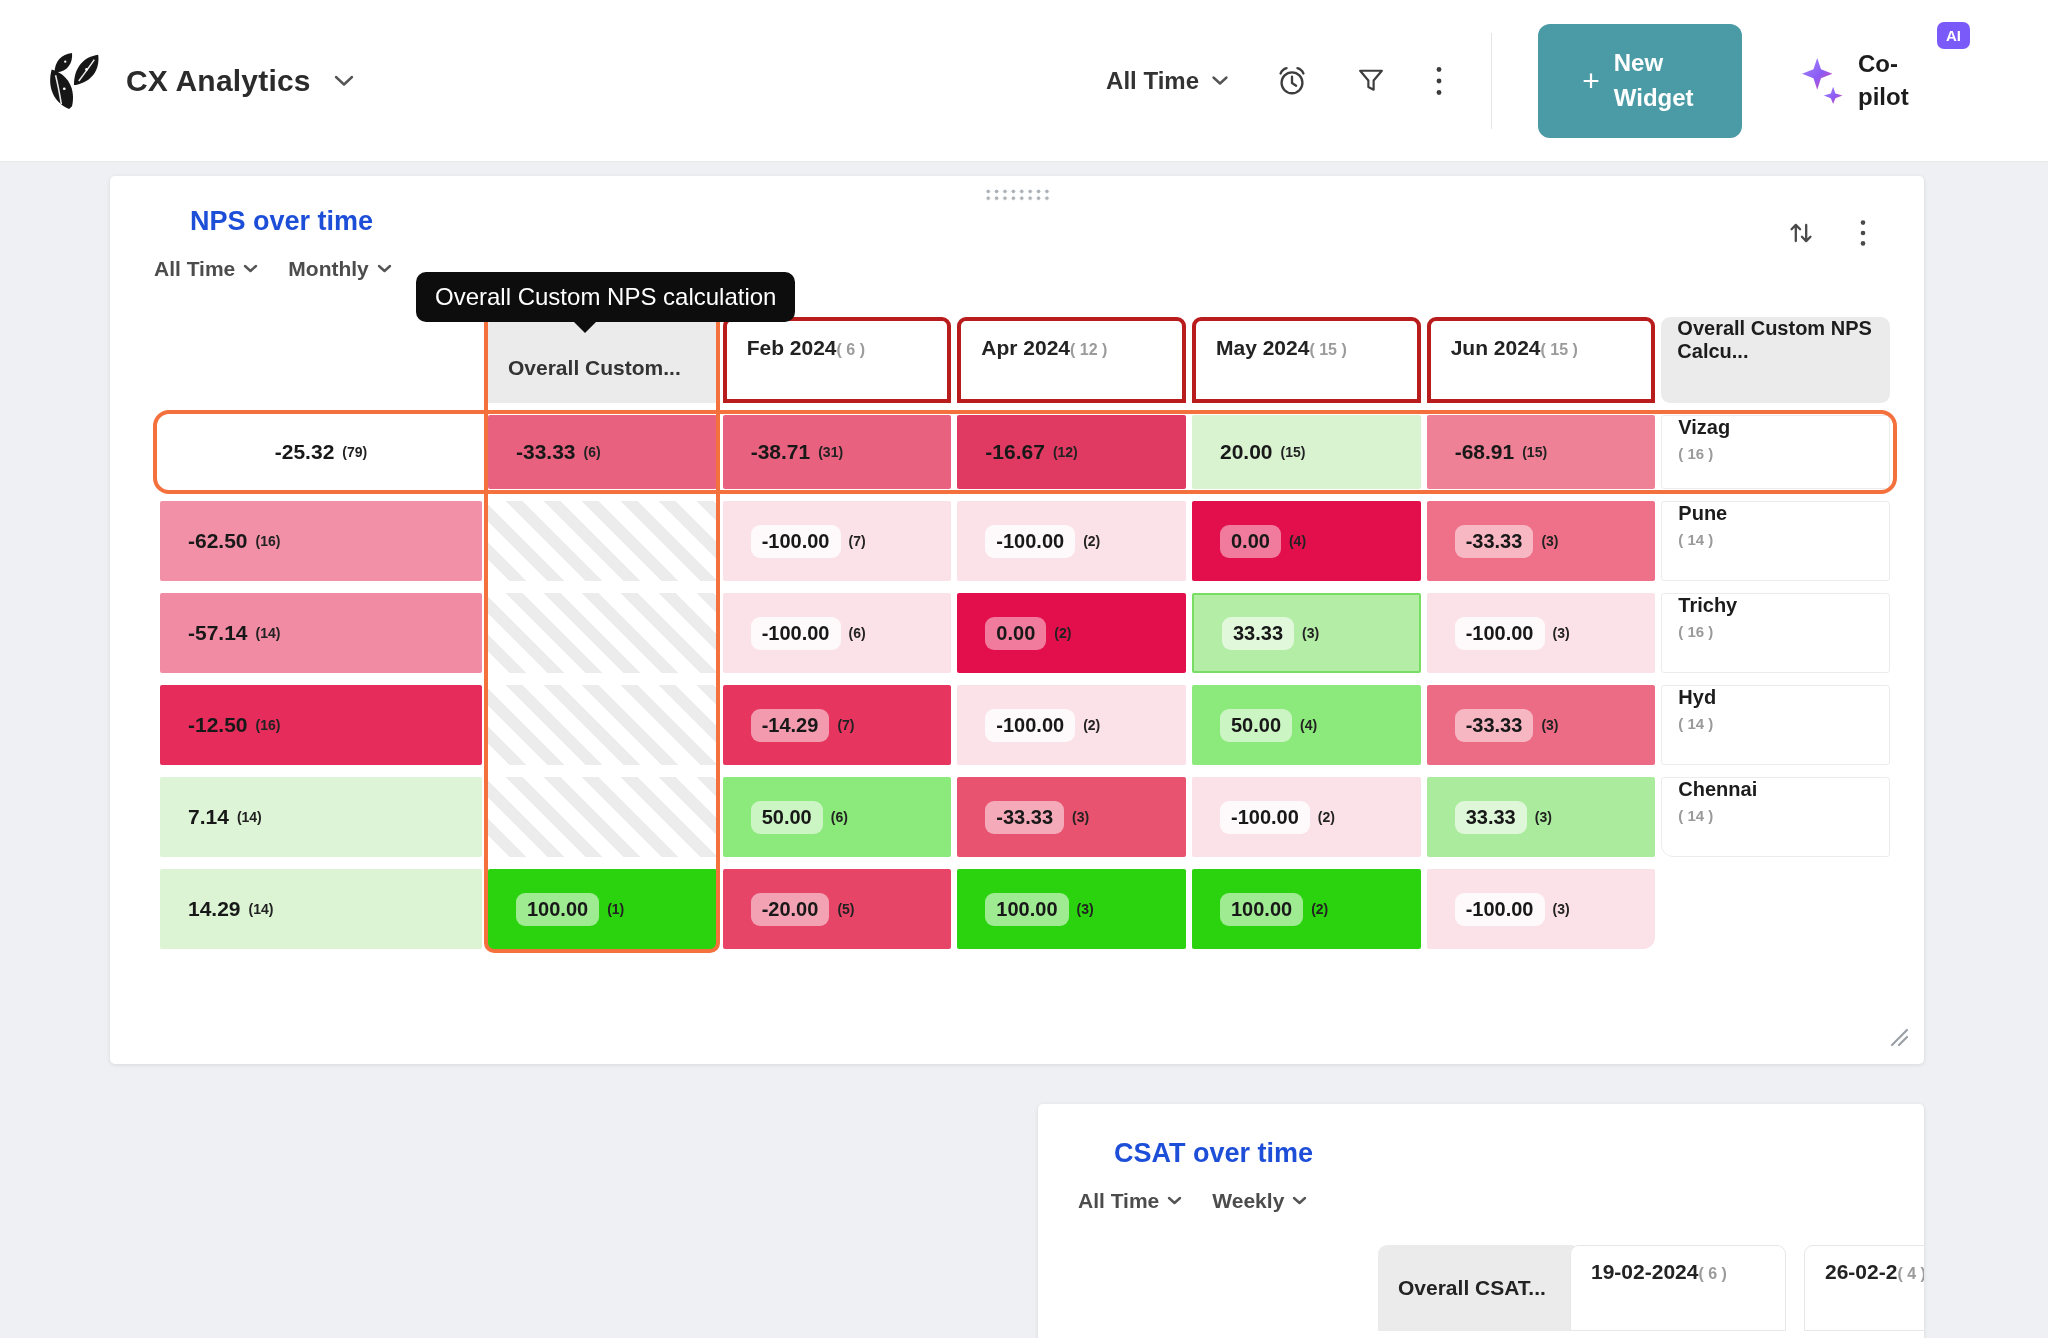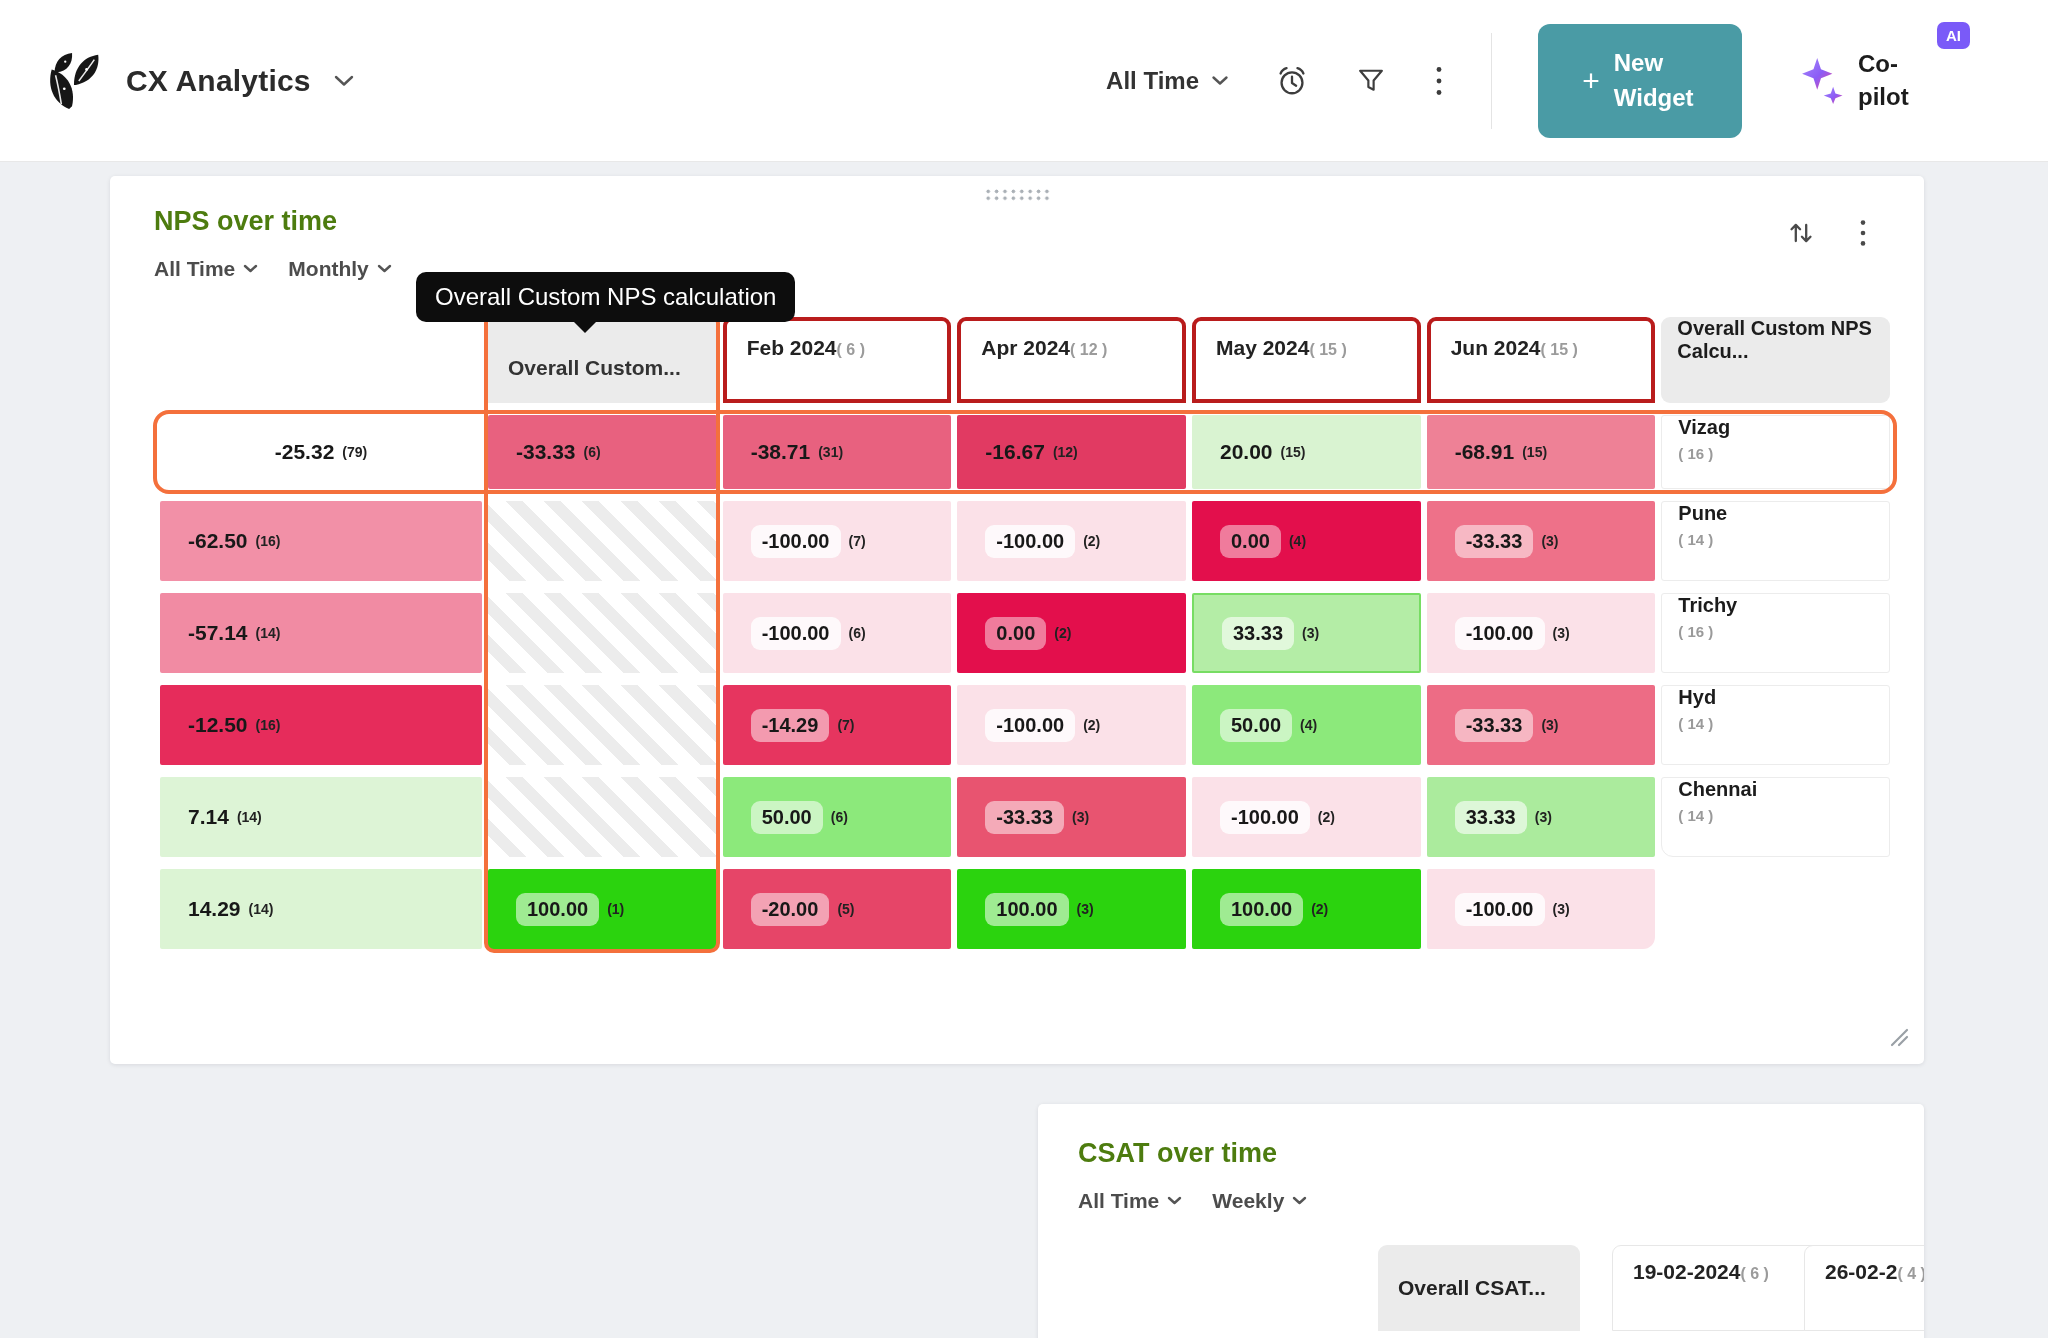--- a/index.html
+++ b/index.html
@@ -29,21 +29,21 @@
     font-weight:700; padding:5px 9px; border-radius:7px; }
 
   
   .card{ position:absolute; background:#fff; border-radius:5px; box-shadow:0 1px 4px rgba(20,20,40,.10); }
   .nps-card{ left:110px; top:176px; width:1814px; height:888px; }
   .csat-card{ left:1038px; top:1104px; width:886px; height:240px; overflow:hidden; }
 
   .drag-dots{ position:absolute; left:50%; transform:translateX(-50%); top:12px; width:66px; height:13px;
     background-image:radial-gradient(circle, #aab0b6 1.7px, transparent 2.1px);
     background-size:8.4px 6.8px; cursor:grab; }
-  .w-title{ font-size:27px; font-weight:700; color:#4d7c0f; }
+  .w-title{ font-size:27px; font-weight:700; color:#1d4ed8;margin-left:36px; }
   .w-filters{ display:flex; align-items:center; gap:30px; margin-top:20px; }
   .w-filters .dd{ font-size:21px; font-weight:600; color:#4c4c4c; gap:8px; }
   .w-actions{ position:absolute; top:42px; right:56px; display:flex; align-items:center; gap:42px; }
   .w-actions svg{ stroke:#4a4a4a; fill:none; stroke-width:2; stroke-linecap:round; stroke-linejoin:round; }
 
   .nps-head{ position:absolute; left:44px; top:30px; }
 
   
   .nps-grid{ position:absolute; left:50px; top:141px; width:1730px; display:grid;
     grid-template-columns:322px repeat(6, 1fr); grid-template-rows:86px 74px repeat(5, 80px);
@@ -438,16 +438,16 @@
         <svg class="chev" width="15" height="10" viewBox="0 0 15 10">
             <path d="M2 2l5.5 5L13 2"></path>
           </svg>
       </span>
     </div>
   </div>
   <div class="csat-cols">
       <div class="csat-colhead first" style="left: 340px; width: 202px;">
         <span class="m">Overall CSAT...</span>
       </div>
-      <div class="csat-colhead" style="left: 574px; width: 216px;"><span class="m">19-02-2024</span><span class="c">( 6 )</span></div>
+      <div class="csat-colhead" style="left: 532px; width: 216px;"><span class="m">19-02-2024</span><span class="c">( 6 )</span></div>
       <div class="csat-colhead" style="left: 766px; width: 216px;"><span class="m">26-02-2</span><span class="c">( 4 )</span></div>
     </div>
 </section>
 
 </body></html>

